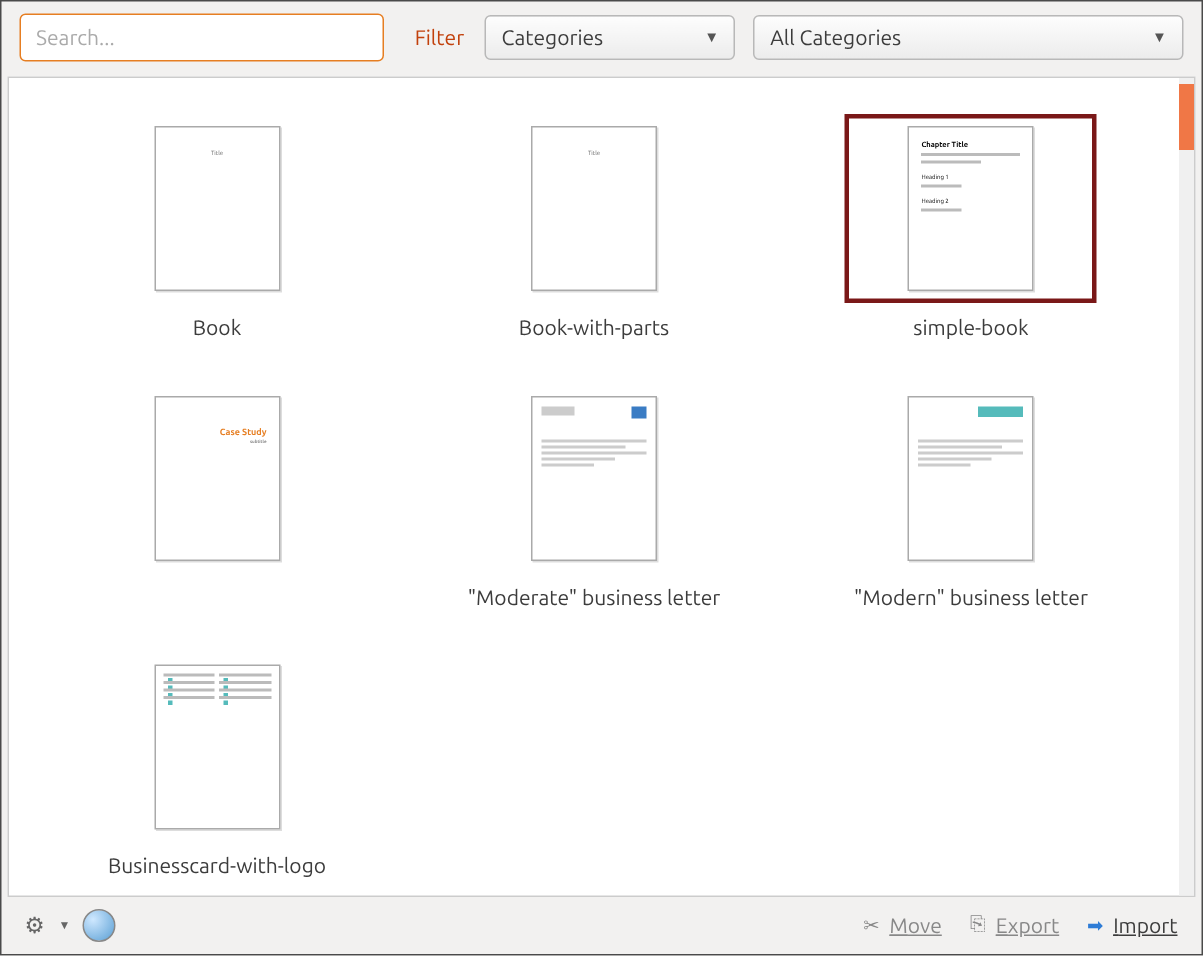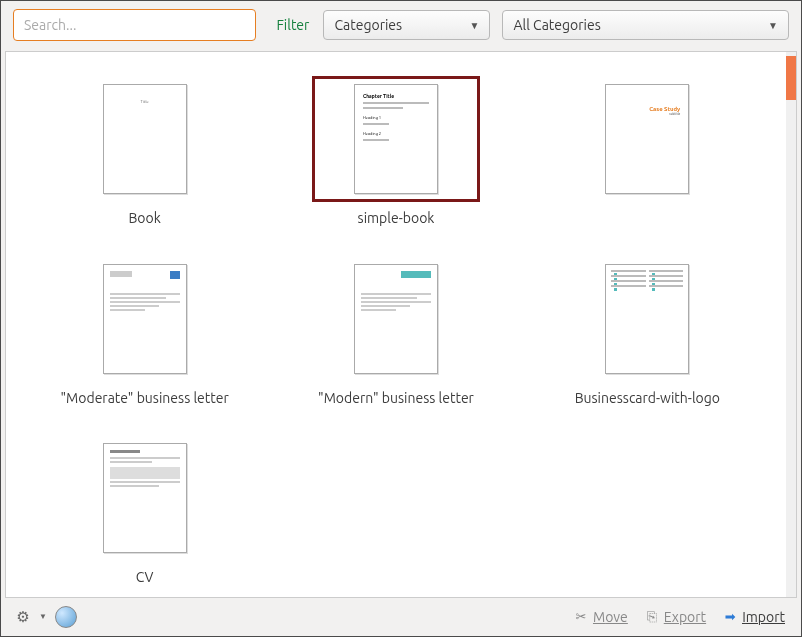--- a/index.html
+++ b/index.html
@@ -2,21 +2,21 @@
 <html><head>
 <meta charset="utf-8">
 <style>
 * { box-sizing: border-box; margin: 0; padding: 0; font-family: Ubuntu, "Segoe UI", sans-serif; }
 body { background: #888; width: 802px; height: 637px; overflow: hidden; }
 .window { background: #f2f1f0; width: 802px; height: 637px; display: flex; flex-direction: column; border: 1px solid #4a4a4a; }
 .titlebar { background: linear-gradient(#4a4a4a, #3a3a3a); height: 12px; }
 .toolbar { display: flex; align-items: center; padding: 8px 12px 10px; gap: 12px; }
 .search { width: 248px; height: 32px; border: 1px solid #e67e22; border-radius: 4px; padding: 0 10px; font-size: 14px; color: #888; background: #fff; outline: none; }
 .search::placeholder { color: #aaa; }
-.filter-label { font-size: 14px; color: #15803d; margin-left: 8px; margin-right: 2px; }
+.filter-label { font-size: 14px; color: #c2410c; margin-left: 8px; margin-right: 2px; }
 .dropdown { height: 30px; background: linear-gradient(#fdfdfd, #ececec); border: 1px solid #b8b8b8; border-radius: 4px; display: flex; align-items: center; padding: 0 10px; font-size: 14px; color: #3c3c3c; cursor: pointer; position: relative; }
 .dropdown .chev { margin-left: auto; font-size: 10px; color: #555; }
 .dd1 { width: 170px; }
 .dd2 { width: 292px; }
 .content-wrap { background: #fff; border: 1px solid #ccc; margin: 0 4px 0 4px; flex: 1; display: flex; position: relative; }
 .grid { flex: 1; padding: 24px 18px 10px; display: grid; grid-template-columns: repeat(3, 1fr); gap: 28px 10px; overflow: hidden; }
 .scrollbar { width: 10px; background: #f0f0f0; position: relative; }
 .thumb { position: absolute; top: 4px; right: 0; width: 10px; height: 44px; background: #f07746; border-radius: 0; }
 .item { display: flex; flex-direction: column; align-items: center; gap: 8px; cursor: pointer; }
 .thumb-frame { width: 168px; height: 126px; display: flex; align-items: center; justify-content: center; border: 3px solid transparent; }
@@ -83,20 +83,28 @@
   <div class="content-wrap">
     <div class="grid" id="grid">
         <div class="item">
           <div class="thumb-frame">
             <div class="page portrait">
               <div class="pg-title-tiny">Title</div>
             </div>
           </div>
           <div class="label">Book</div>
         </div>
+        <div class="item">
+          <div class="thumb-frame">
+            <div class="page portrait">
+              <div class="pg-title-tiny">Title</div>
+            </div>
+          </div>
+          <div class="label">Book-with-parts</div>
+        </div>
         <div class="item selected">
           <div class="thumb-frame">
             <div class="page portrait">
               <div class="pg-chapter">
                 <div class="ch">Chapter Title</div>
                 <div class="ln"></div>
                 <div class="ln" style="width:60%"></div>
                 <div class="hd">Heading 1</div>
                 <div class="ln" style="width:40%"></div>
                 <div class="hd">Heading 2</div>
@@ -161,35 +169,20 @@
                 <div class="card"></div>
                 <div class="card"></div>
                 <div class="card"></div>
                 <div class="card"></div>
                 <div class="card"></div>
                 <div class="card"></div>
               </div>
             </div>
           </div>
           <div class="label">Businesscard-with-logo</div>
-        </div>
-        <div class="item">
-          <div class="thumb-frame">
-            <div class="page portrait">
-              <div class="pg-cv">
-                <div class="nm"></div>
-                <div class="row"></div>
-                <div class="row" style="width:60%"></div>
-                <div class="blk"></div>
-                <div class="row"></div>
-                <div class="row" style="width:70%"></div>
-              </div>
-            </div>
-          </div>
-          <div class="label">CV</div>
         </div>
       </div>
     <div class="scrollbar">
       <div class="thumb"></div>
     </div>
   </div>
 
   <div class="footer1">
     <span class="gear">⚙</span>
     <span class="gear-chev">▼</span>

